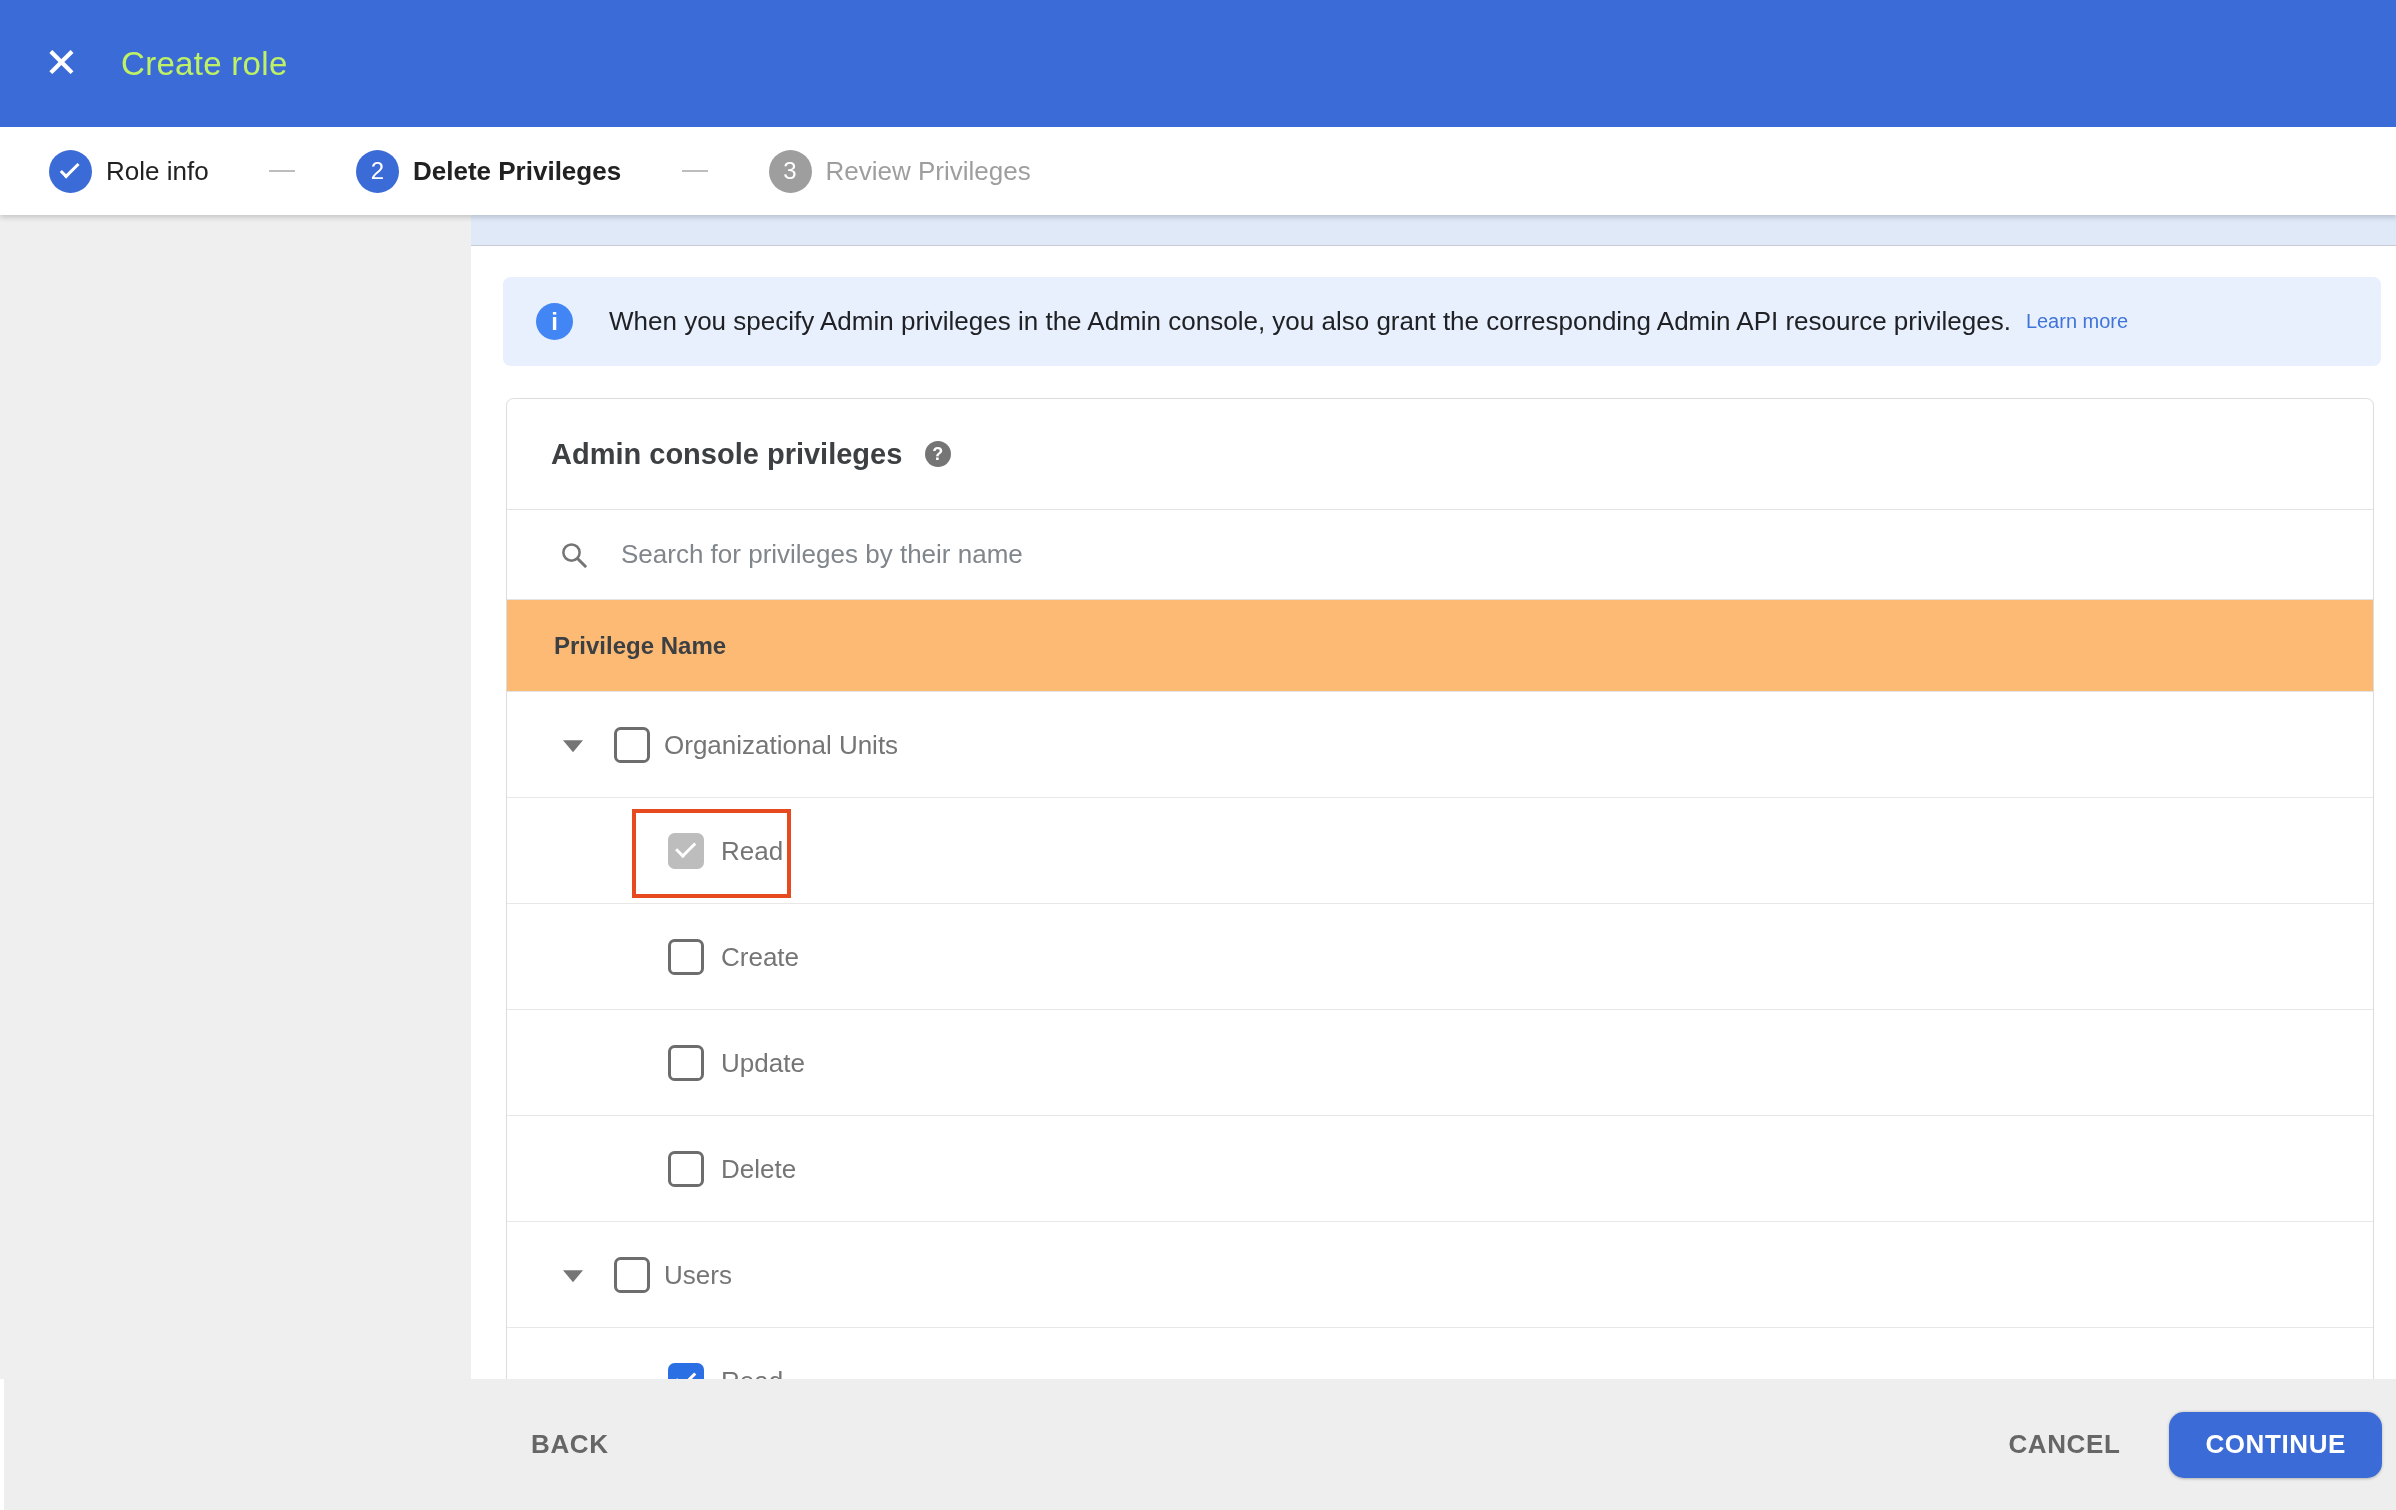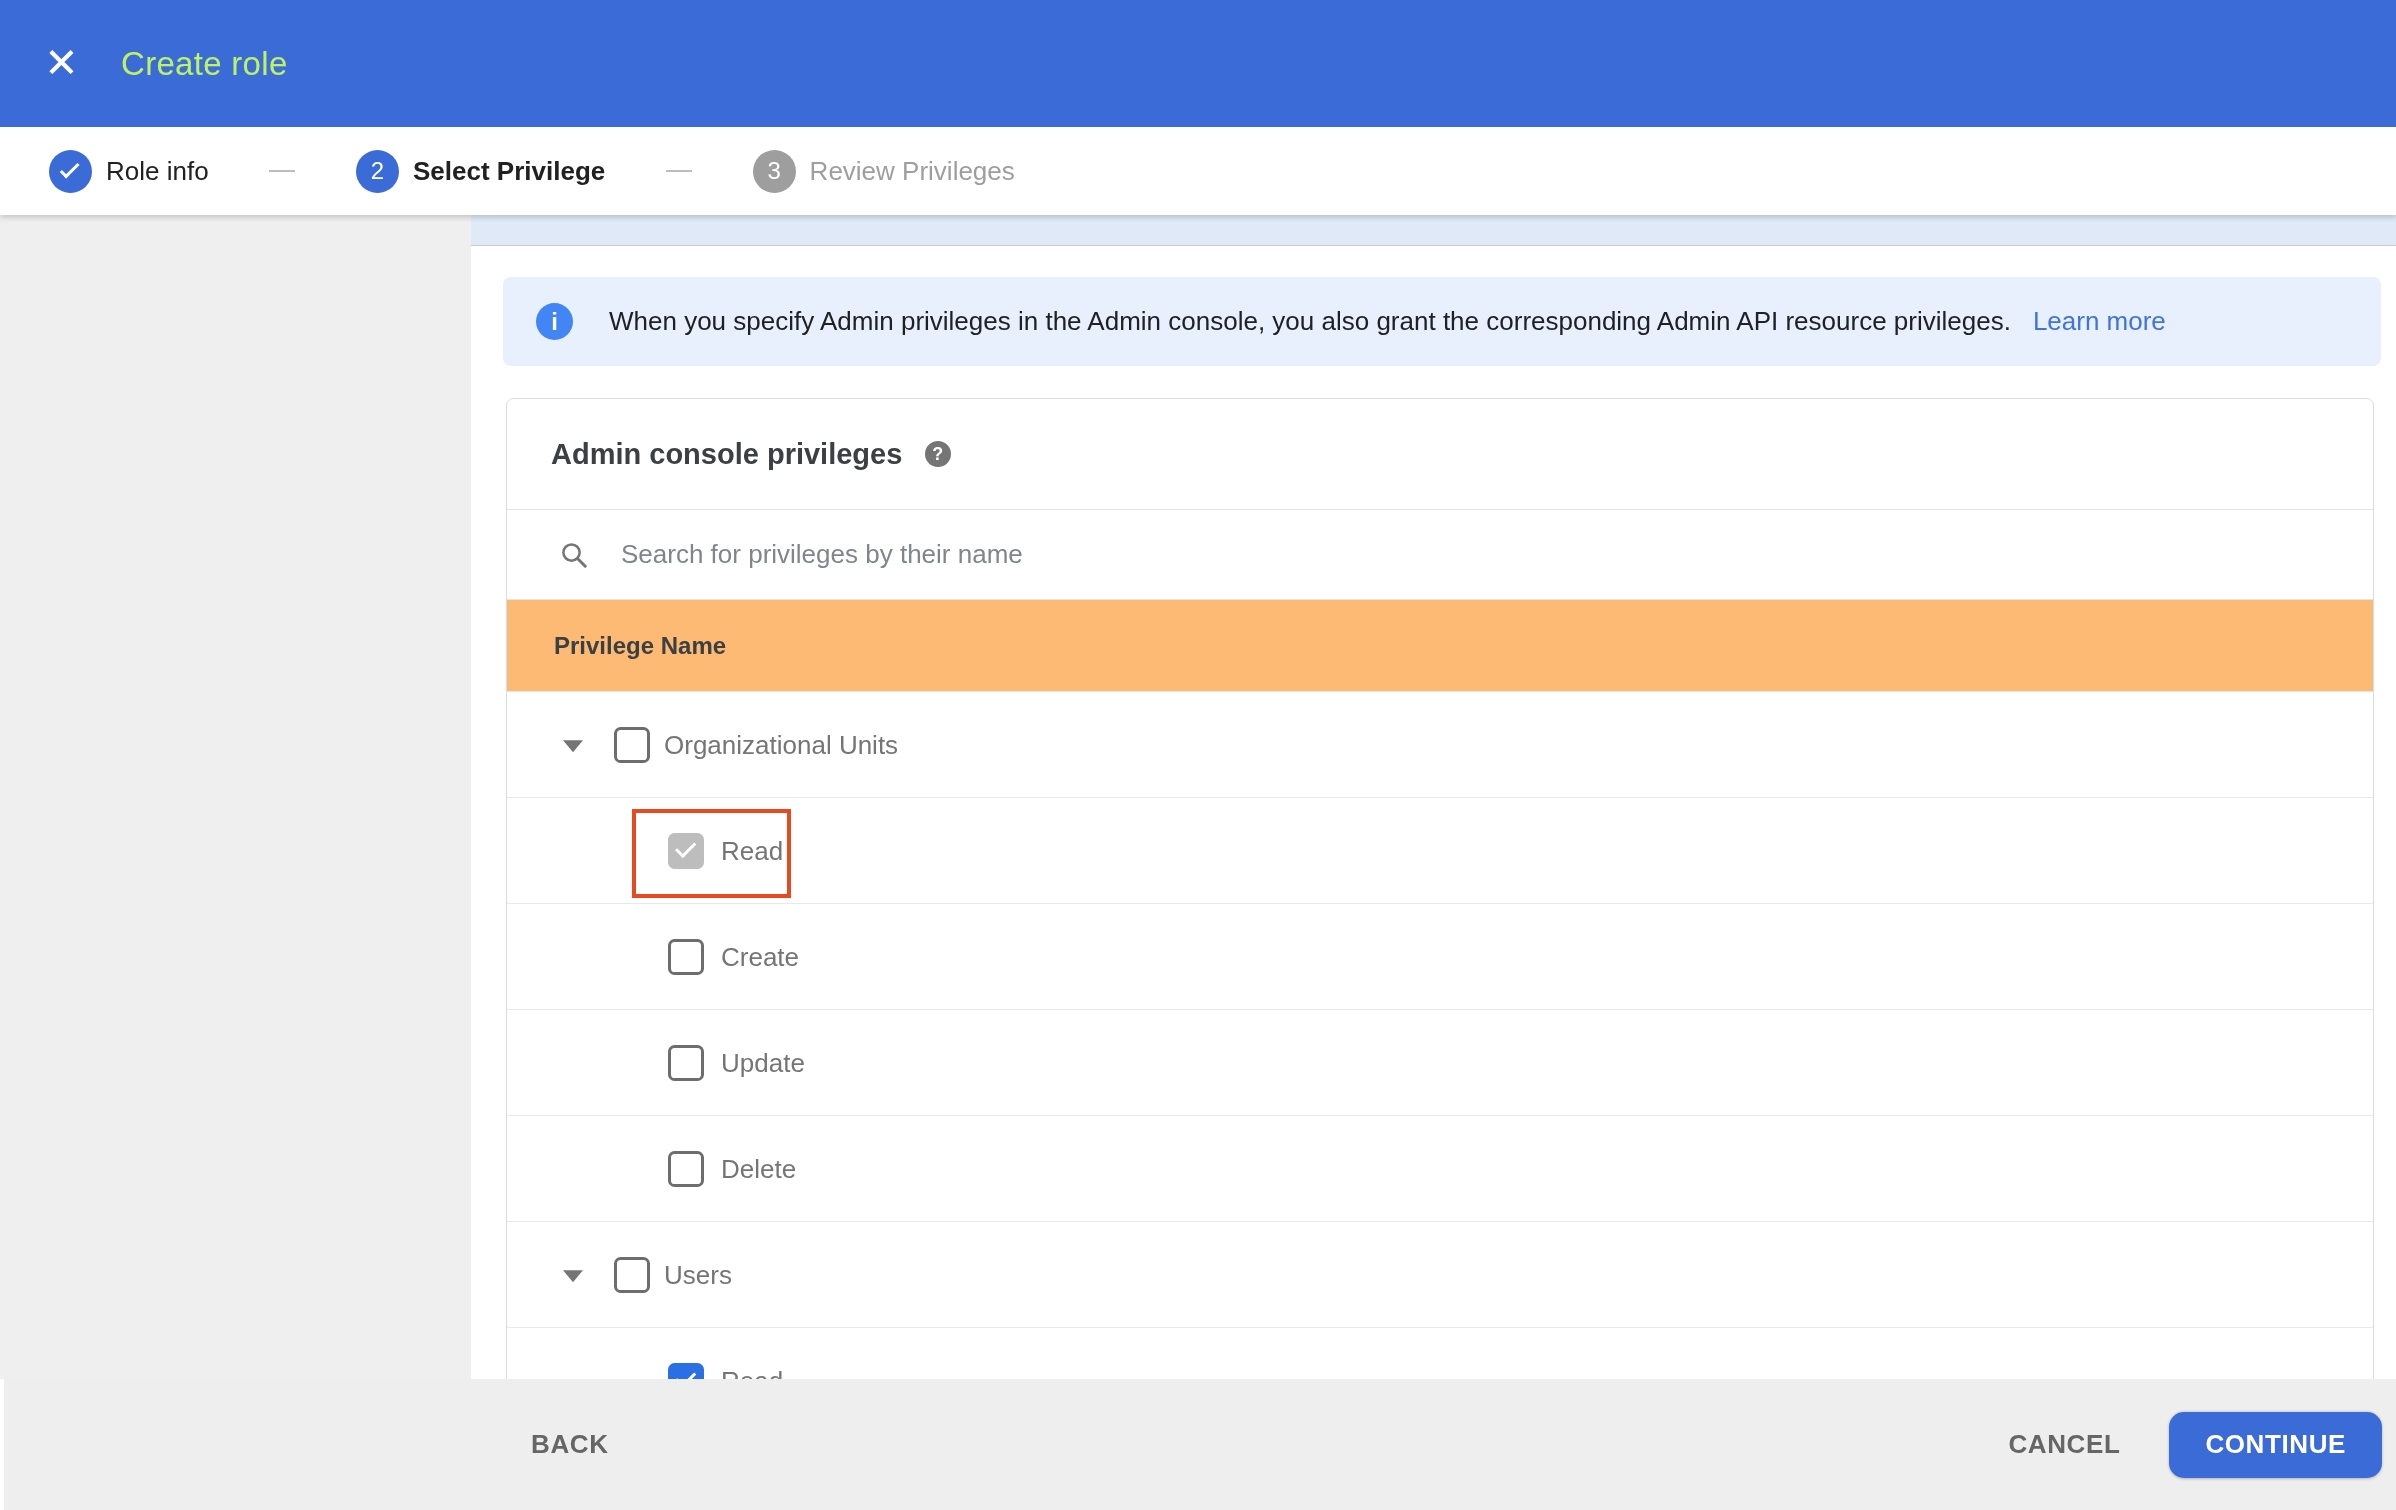--- a/index.html
+++ b/index.html
@@ -33,21 +33,21 @@
   .sidebar { width:471px; background:#efefef; flex:0 0 auto; }
   .main { flex:1; background:#ffffff; position:relative; overflow:hidden; }
   .top-strip { height:31px; background:#dfe9f8; border-bottom:1.9px solid #c8ccd2; }
 
   .banner { margin:31px 16px 0 32px; width:1878px; height:89px; background:#e8f0fe; border-radius:7.5px;
             display:flex; align-items:center; padding-left:33px; }
   .info-icon { width:37px; height:37px; border-radius:50%; background:#4285f4; color:#fff;
                display:flex; align-items:center; justify-content:center;
                font-size:24px; font-weight:700; flex:0 0 auto; }
   .banner-text { font-size:26px; color:#202124; margin-left:36px; }
-  .banner-link { font-size:26px; color:#4074d9; margin-left:22px; cursor:pointer; white-space:nowrap; }
+  .banner-link { font-size:20px; color:#4074d9; margin-left:15px; cursor:pointer; white-space:nowrap; }
 
   .card { position:absolute; left:35px; top:183px; width:1868px; height:984px;
           background:#fff; border:0.9px solid #dadce0; border-radius:7.5px 7.5px 0 0; }
   .card-title-row { height:110px; display:flex; align-items:center; padding-left:44px; }
   .card-title { font-size:29px; font-weight:700; color:#3c4043; }
   .help-icon { width:26px; height:26px; border-radius:50%; background:#757575; color:#fff;
                display:flex; align-items:center; justify-content:center;
                font-size:18px; font-weight:700; margin-left:22.5px; cursor:pointer; }
   .card-search-row { height:90px; border-top:0.9px solid #e4e4e4; display:flex; align-items:center; padding-left:52px; }
   .search-input { border:none; outline:none; font-size:26px; color:#0369a1; margin-left:32px; width:843px;
@@ -107,21 +107,21 @@
 <div class="stepper">
   <div class="step">
     <div class="step-circle">
         <span class="checkmark"></span>
       </div>
     <div class="step-label">Role info</div>
   </div>
   <div class="step-dash"></div>
   <div class="step">
     <div class="step-circle">2</div>
-    <div class="step-label active">Select Privilege</div>
+    <div class="step-label active">Delete Privileges</div>
   </div>
   <div class="step-dash"></div>
   <div class="step">
     <div class="step-circle upcoming">3</div>
     <div class="step-label upcoming">Review Privileges</div>
   </div>
 </div>
 
 <div class="content">
   <div class="sidebar"></div>

